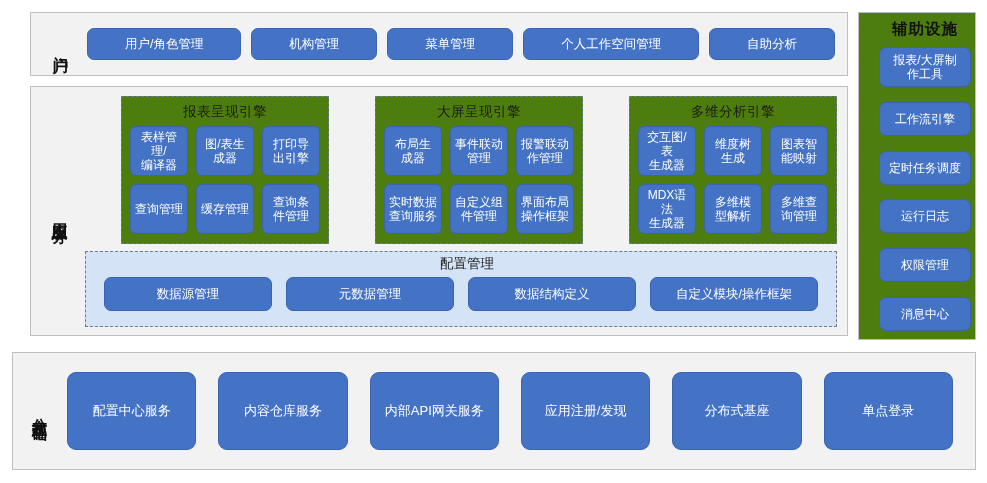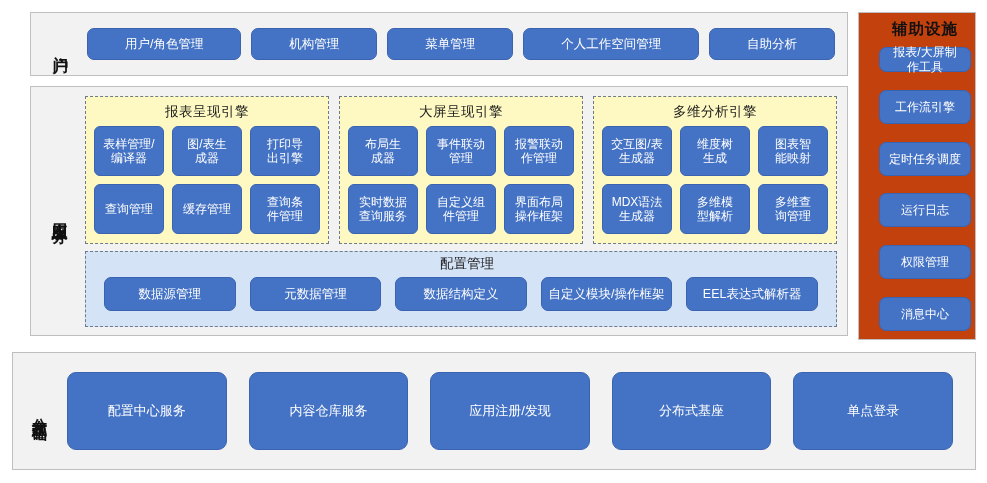--- a/index.html
+++ b/index.html
@@ -114,27 +114,28 @@
     position: absolute;
     left: 54px;
     top: 9px;
     width: 752px;
     height: 148px;
     display: flex;
     gap: 10px;
   }
   .engine {
     flex: 1;
-    background: #fef9c3;
+    background: #4d7c0f;
     border: 1px dashed #6E7B8F;
     box-sizing: border-box;
     display: flex;
     flex-direction: column;
     align-items: center;
     padding: 4px 8px 8px 8px;
+    margin-left: 36px;
   }
   .engine-title {
     font-size: 13.5px;
     color: #1a1a1a;
     font-weight: normal;
     margin: 2px 0 5px 0;
     letter-spacing: 0.5px;
   }
   .engine-grid {
     display: grid;
@@ -182,21 +183,21 @@
     font-size: 12.5px;
   }
 
   
   .sidebar {
     position: absolute;
     left: 858px;
     top: 12px;
     width: 118px;
     height: 328px;
-    background: #c2410c;
+    background: #4d7c0f;
     border: 1px solid #BFBFBF;
     box-sizing: border-box;
     display: flex;
     flex-direction: column;
     align-items: center;
     padding: 6px 0 4px 16px;
   }
   .sidebar-title {
     font-size: 15.5px;
     font-weight: bold;
@@ -213,21 +214,21 @@
     justify-content: space-between;
     padding-bottom: 4px;
     box-sizing: border-box;
   }
   .sidebar-list .btn {
     width: 92px;
     height: 34px;
     font-size: 12px;
   }
   .sidebar-list .btn.two-line {
-    height: 25px;
+    height: 40px;
   }
 
   
   .bottom-band {
     position: absolute;
     left: 12px;
     top: 352px;
     width: 964px;
     height: 118px;
     background: #F2F2F2;
@@ -334,21 +335,20 @@
 
       </div>
 
       <div class="config-panel">
         <div class="config-title">配置管理</div>
         <div class="config-items">
           <div class="btn">数据源管理</div>
           <div class="btn">元数据管理</div>
           <div class="btn">数据结构定义</div>
           <div class="btn">自定义模块/操作框架</div>
-          <div class="btn">EEL表达式解析器</div>
         </div>
       </div>
 
     </div>
   </div>
 
   <div class="sidebar">
     <div class="sidebar-title">辅助设施</div>
     <div class="sidebar-list">
       <div class="btn two-line">报表/大屏制
@@ -359,19 +359,20 @@
       <div class="btn">权限管理</div>
       <div class="btn">消息中心</div>
     </div>
   </div>
 
   <div class="bottom-band">
     <div class="vlabel bottom-label">分布式基础</div>
     <div class="bottom-items">
       <div class="btn">配置中心服务</div>
       <div class="btn">内容仓库服务</div>
+      <div class="btn">内部API网关服务</div>
       <div class="btn">应用注册/发现</div>
       <div class="btn">分布式基座</div>
       <div class="btn">单点登录</div>
     </div>
   </div>
 
 </div>
 
 </body></html>

